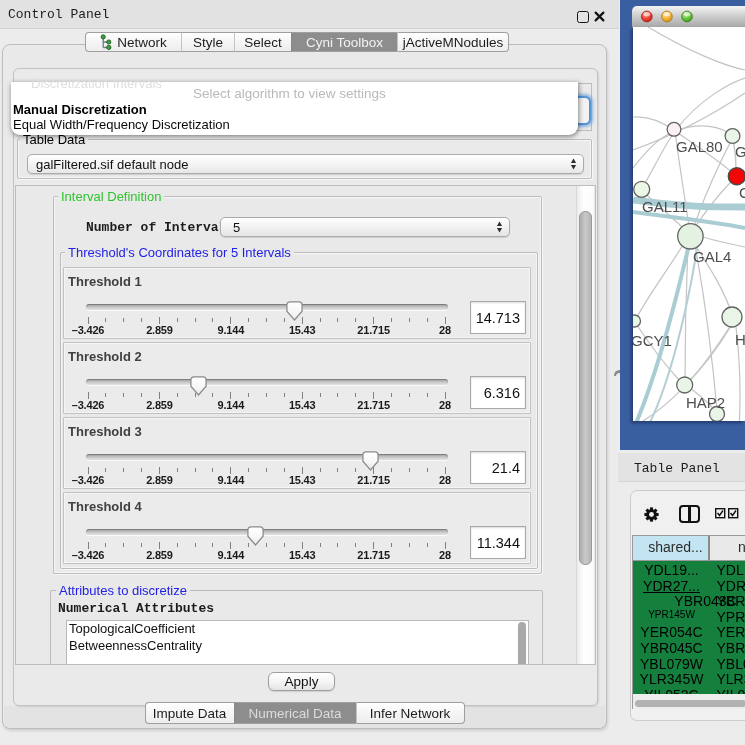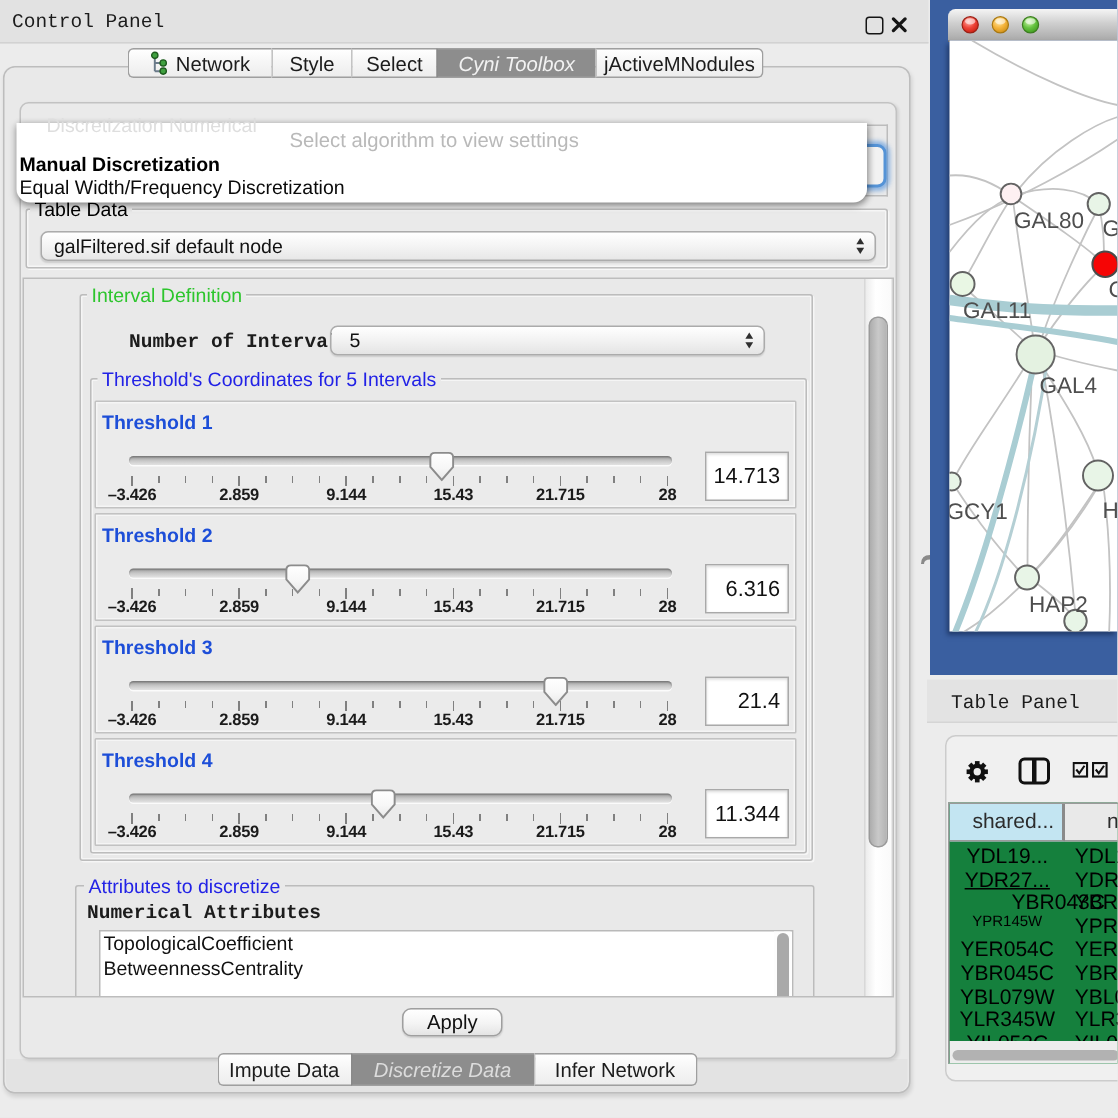--- a/index.html
+++ b/index.html
@@ -8,37 +8,37 @@
 .abs{position:absolute;}
 .b{font-weight:bold;}
 .t13{font-size:13px;color:#1c1c1c;font-family:Liberation Mono, monospace;}
 
 .seg{display:flex;position:absolute;height:20px;}
 .seg .sg{box-sizing:border-box;height:20px;line-height:19px;text-align:center;
   font-size:13.5px;color:#1c1c1c;background:linear-gradient(#ffffff,#f6f6f6 45%,#ededed);
   border-top:1px solid #9f9f9f;border-bottom:1px solid #9f9f9f;border-left:1px solid #c3c3c3;}
 .seg .sg:first-child{border-left:1px solid #9f9f9f;border-radius:4px 0 0 4px;}
 .seg .sg:last-child{border-right:1px solid #9f9f9f;border-radius:0 4px 4px 0;}
-.seg .on{background:#8d8d8d;color:#f2f2f2;border-left-color:#8a8a8a;font-style:italic;}
+.seg .on{background:#8d8d8d;color:#f2f2f2;border-left-color:#8a8a8a;}
 
 .gb{position:absolute;box-sizing:border-box;border:1px solid #bcbcbc;border-radius:2px;
   box-shadow:inset 0 0 0 1px rgba(255,255,255,.55), 1px 1px 0 rgba(255,255,255,.6);}
 .gblabel{position:absolute;background:#eaeaea;padding:0 3px;font-size:13px;line-height:13px;}
 
 .combo{position:absolute;box-sizing:border-box;border:1px solid #ababab;border-radius:5px;
   background:linear-gradient(#ffffff,#f4f4f4 50%,#e7e7e7);box-shadow:0 1px 1px rgba(0,0,0,.12);
   font-size:13px;color:#111;}
 .combo .ctext{position:absolute;left:8px;top:50%;transform:translateY(-50%);white-space:nowrap;}
 .stepper{position:absolute;right:5px;top:50%;transform:translateY(-50%);width:9px;height:14px;}
 .stepper svg{display:block;}
 
 .tpanel{position:absolute;left:47px;width:468px;height:72px;box-sizing:border-box;
   border:1px solid #c2c2c2;border-radius:1px;background:#ebebeb;
   box-shadow:inset 0 0 0 1px rgba(255,255,255,.5);}
-.ttitle{position:absolute;left:4px;top:6px;font-size:13px;font-weight:bold;color:#1d4ed8;}
+.ttitle{position:absolute;left:4px;top:6px;font-size:13px;font-weight:bold;color:#404040;}
 .track{position:absolute;left:22px;top:36.5px;width:362px;height:5.5px;border-radius:3px;
   background:linear-gradient(#9d9d9d,#c9c9c9 55%,#e3e3e3);box-shadow:0 1px 0 rgba(255,255,255,.8), inset 0 1px 1px rgba(0,0,0,.25);}
 .tfield{position:absolute;left:406px;top:33.5px;width:56px;height:33px;box-sizing:border-box;
   background:#ffffff;border:1px solid #a9a9a9;box-shadow:inset 0 1px 2px rgba(0,0,0,.15);}
 .tfield span{position:absolute;right:5px;top:50%;transform:translateY(-50%);font-size:14.5px;color:#111;}
 .tlabels{position:absolute;top:56px;left:0;width:474px;height:13px;font-size:11px;font-weight:bold;color:#1a1a1a;}
 .tlabels i{position:absolute;top:0;font-style:normal;transform:translateX(-50%);letter-spacing:-0.2px;}
 .thumb{position:absolute;top:33px;width:17px;height:20px;}
 .ticks{position:absolute;left:19px;top:49px;}
 
@@ -210,26 +210,26 @@
     <div class="li">BetweennessCentrality</div>
     <div class="abs" style="right:1px;top:0;width:11px;height:44px;background:#fdfdfd;"></div>
     <div class="abs" style="right:2px;top:1px;width:8px;height:60px;background:#a9a9a9;border-radius:4px;"></div>
   </div>
 </div>
 
 <div class="abs" style="left:268px;top:672px;width:67px;height:19px;box-sizing:border-box;border:1px solid #9f9f9f;border-radius:6px;background:linear-gradient(#ffffff,#f4f4f4 55%,#e4e4e4);box-shadow:0 1px 1px rgba(0,0,0,0.12);text-align:center;font-size:13.5px;line-height:18px;color:#111;">Apply</div>
 
 <div class="seg" style="left:144.5px;top:702px;height:22px;">
   <div class="sg" style="width:89px;height:22px;line-height:21px;">Impute Data</div>
-  <div class="sg on" style="width:122px;height:22px;line-height:21px;color:#dcdcdc;">Discretize Data</div>
+  <div class="sg on" style="width:122px;height:22px;line-height:21px;color:#dcdcdc;">Numerical Data</div>
   <div class="sg" style="width:109px;height:22px;line-height:21px;">Infer Network</div>
 </div>
 
 <div class="abs" style="left:11px;top:82px;width:567px;height:53px;background:#ffffff;border-radius:0 0 9px 9px;box-shadow:0 2px 5px rgba(0,0,0,.35),2px 0 4px rgba(0,0,0,.18);"></div>
-<div class="abs" style="left:31px;top:76px;font-size:13px;color:#dedede;">Discretization Numerical</div>
+<div class="abs" style="left:31px;top:76px;font-size:13px;color:#dedede;">Discretization Intervals</div>
 <div class="abs" style="left:193px;top:86px;font-size:13.5px;color:#b9b9b9;">Select algorithm to view settings</div>
 <div class="abs b" style="left:13px;top:102px;font-size:13px;color:#000;">Manual Discretization</div>
 <div class="abs" style="left:13px;top:117px;font-size:13px;color:#0a0a0a;">Equal Width/Frequency Discretization</div>
 
 <svg class="abs" style="left:613px;top:368px;" width="8" height="9" viewBox="0 0 8 9">
     <path d="M1 8 Q1 2 7 2 L7 5 Q3 5 3 8 Z" fill="#8a8a8a"></path>
   </svg>
 
 <div class="abs" style="left:620px;top:0;width:125px;height:450px;background:#3a5fa0;"></div>
 

